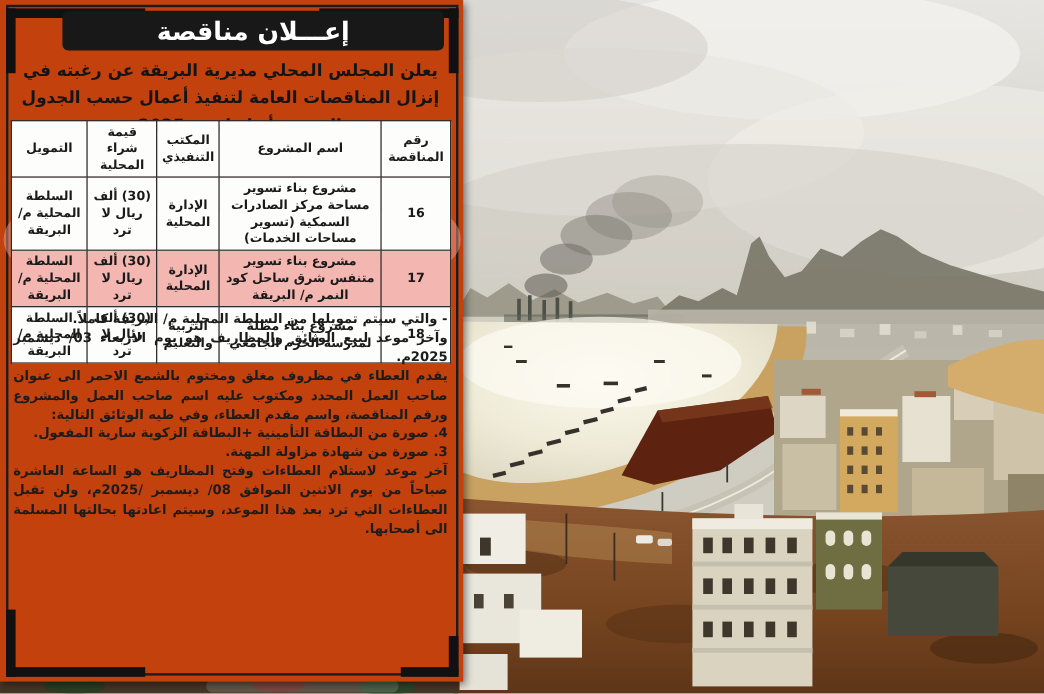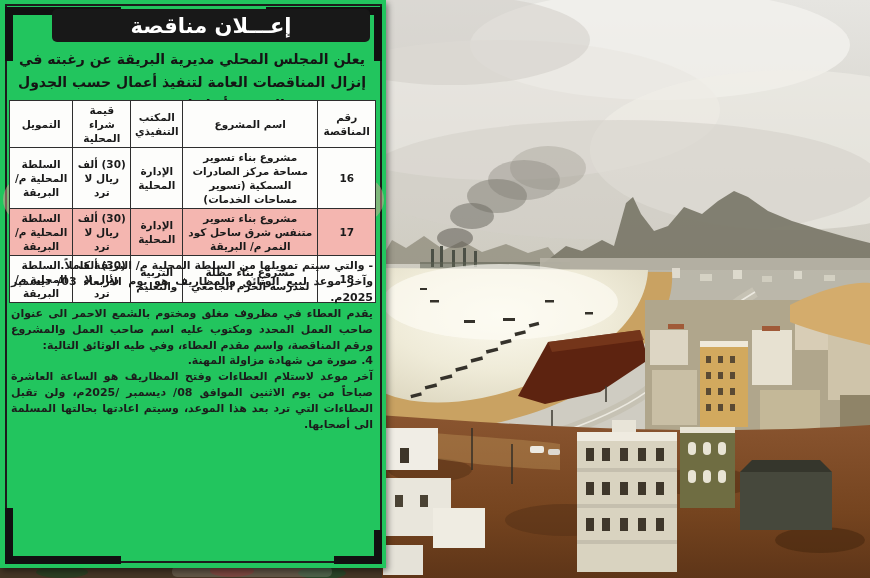--- a/index.html
+++ b/index.html
@@ -8,21 +8,21 @@
     font-family:"DejaVu Sans","Liberation Sans",sans-serif;
     background:#cfccc2;
   }
   
   .photo{position:absolute;inset:0;}
   .photo svg{display:block;}
 
   
   .doc{
     position:absolute;left:0;top:0;width:386px;height:568px;
-    background:#22c55e;box-shadow:2px 3px 6px rgba(0,0,0,.45);
+    background:#c2410c;box-shadow:2px 3px 6px rgba(0,0,0,.45);
   }
   .doc-inner{position:absolute;inset:4px 4px 5px 5px;border:2px solid #1c1c1c;}
   .bracket{position:absolute;pointer-events:none;}
   .bracket-tl{left:5px;top:7px;width:108px;height:46px;border-left:8px solid #111;border-top:8px solid #111;}
   .bracket-tr{right:4px;top:7px;width:108px;height:46px;border-right:8px solid #111;border-top:8px solid #111;}
   .bracket-bl{left:5px;bottom:4px;width:108px;height:48px;border-left:8px solid #111;border-bottom:8px solid #111;}
   .bracket-br{right:4px;bottom:4px;width:40px;height:26px;border-right:8px solid #111;border-bottom:8px solid #111;}
 
   .title-bar{
     position:absolute;left:52px;right:16px;top:9px;height:33px;
@@ -332,17 +332,18 @@
         <td>(30) ألف ريال لا ترد</td>
         <td>السلطة المحلية م/ البريقة</td>
       </tr>
     </tbody>
   </table>
 
   <div class="paras">
     <p>- والتي سيتم تمويلها من السلطة المحلية م/ البريقة كاملاً.</p>
     <p>وآخر موعد لبيع الوثائق والمظاريف هو يوم الأربعاء 03/ ديسمبر 2025م.</p>
     <p>يقدم العطاء في مظروف مغلق ومختوم بالشمع الاحمر الى عنوان صاحب العمل المحدد ومكتوب عليه اسم صاحب العمل والمشروع ورقم المناقصة، واسم مقدم العطاء، وفي طيه الوثائق التالية:</p>
-    <p>4. صورة من شهادة مزاولة المهنة.</p>
+    <p>4. صورة من البطاقة التأمينية +البطاقة الزكوية سارية المفعول.</p>
+    <p>3. صورة من شهادة مزاولة المهنة.</p>
     <p>آخر موعد لاستلام العطاءات وفتح المظاريف هو الساعة العاشرة صباحاً من يوم الاثنين الموافق 08/ ديسمبر /2025م، ولن تقبل العطاءات التي ترد بعد هذا الموعد، وسيتم اعادتها بحالتها المسلمة الى أصحابها.</p>
 
   </div>
 </div>
 
 </body></html>

